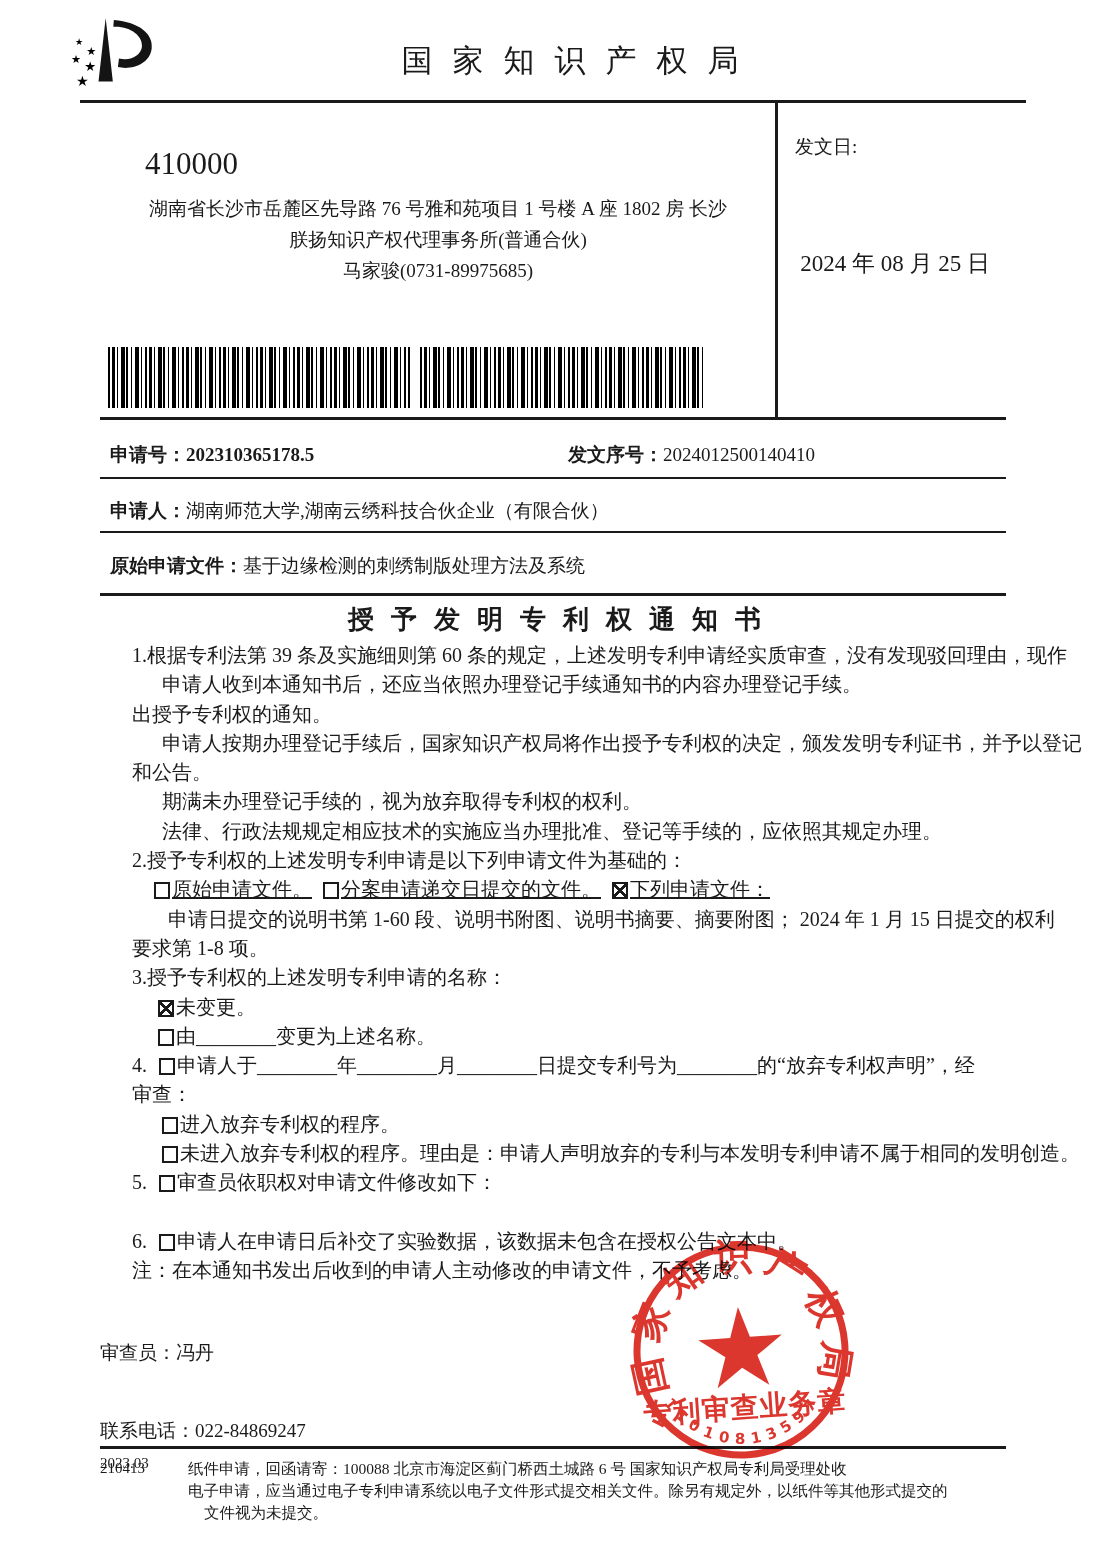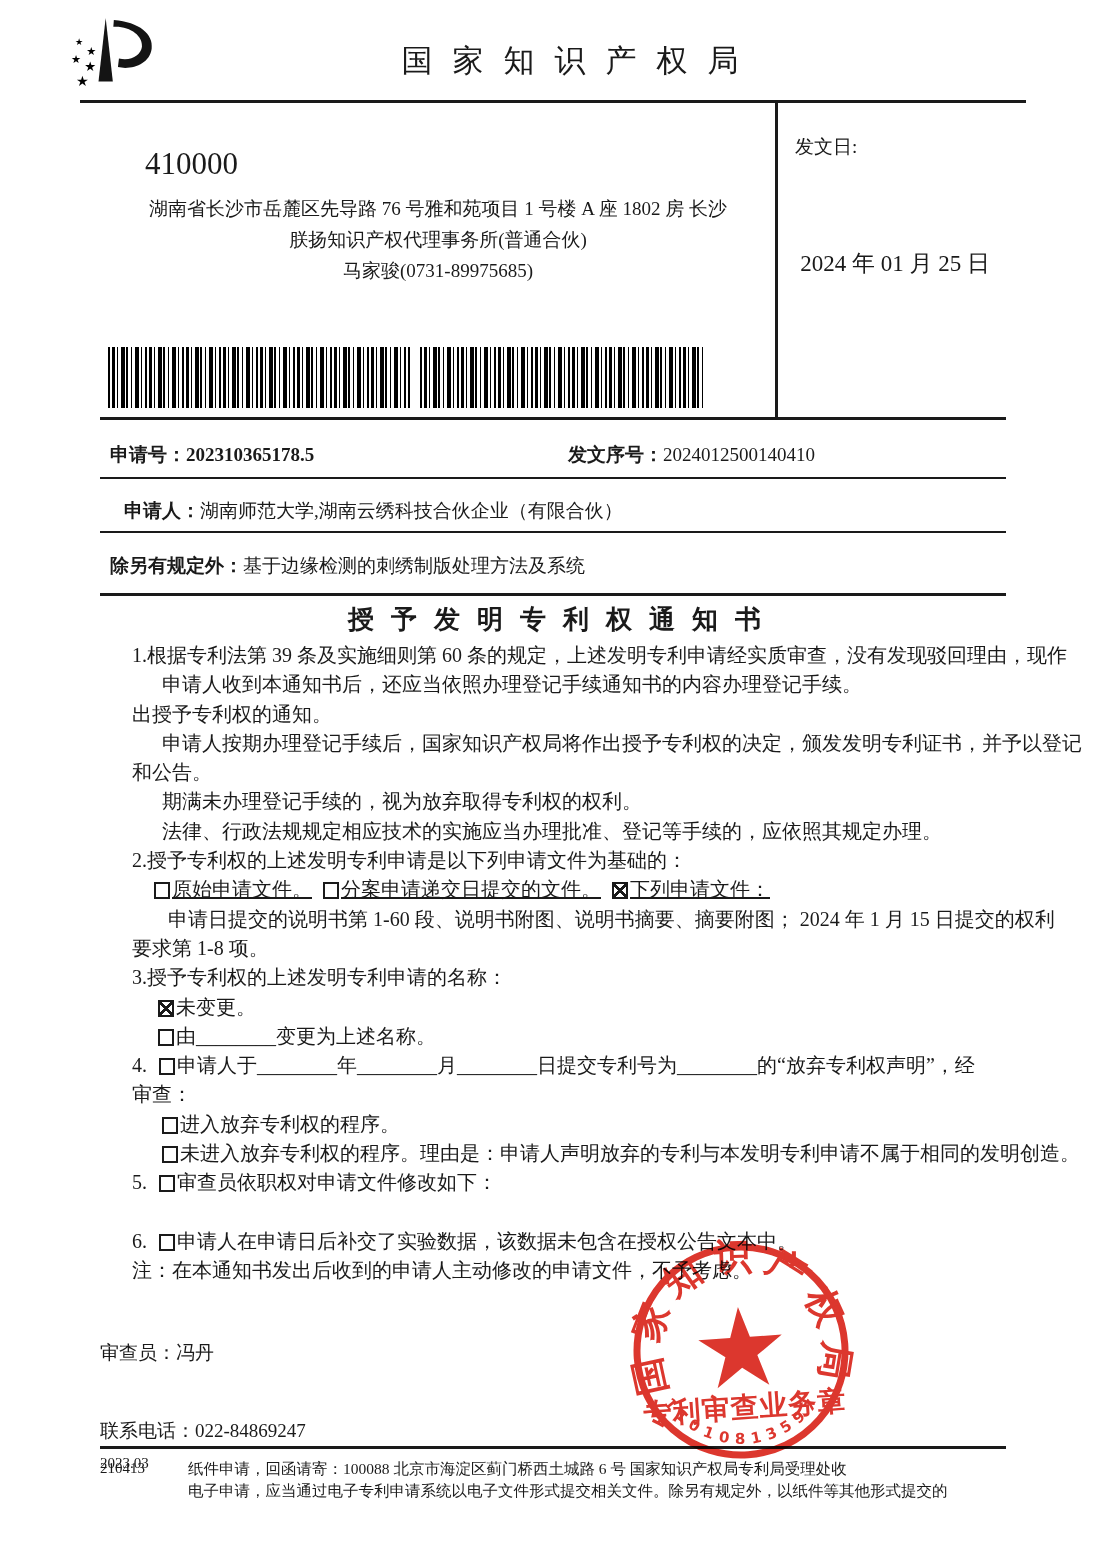--- a/index.html
+++ b/index.html
@@ -87,41 +87,41 @@
   <div class="agency-title nowrap">国家知识产权局</div>
   <div class="rule" style="left:80px; top:100px; width:946px; height:3px;"></div>
 
   <div class="postal">410000</div>
   <div class="addr nowrap" style="top:196px;">湖南省长沙市岳麓区先导路 76 号雅和苑项目 1 号楼 A 座 1802 房  长沙</div>
   <div class="addr nowrap" style="top:227px;">朕扬知识产权代理事务所(普通合伙)</div>
   <div class="addr nowrap" style="top:258px;">马家骏(0731-89975685)</div>
 
   <div class="rule" style="left:775px; top:102px; width:2.5px; height:316px;"></div>
   <div class="date-label">发文日:</div>
-  <div class="date-value nowrap">2024 年 01 月 25 日</div>
+  <div class="date-value nowrap">2024 年 08 月 25 日</div>
 
   <div class="barcode" style="left:108px; width:302px;"></div>
   <div class="barcode" style="left:420px; width:283px;"></div>
   <div class="rule" style="left:100px; top:417px; width:906px; height:2.5px;"></div>
 
   <div class="fieldrow" style="left:110px; top:442px;">
     <span class="lbl">申请号：</span><span class="bold">202310365178.5</span>
   </div>
   <div class="fieldrow" style="left:568px; top:442px;">
     <span class="lbl">发文序号：</span><span>2024012500140410</span>
   </div>
   <div class="rule" style="left:100px; top:477px; width:906px; height:2px;"></div>
 
-  <div class="fieldrow" style="left:124px; top:498px;">
+  <div class="fieldrow" style="left:110px; top:498px;">
     <span class="lbl">申请人：</span><span>湖南师范大学,湖南云绣科技合伙企业（有限合伙）</span>
   </div>
   <div class="rule" style="left:100px; top:531px; width:906px; height:2px;"></div>
 
   <div class="fieldrow" style="left:110px; top:553px;">
-    <span class="lbl">除另有规定外：</span><span>基于边缘检测的刺绣制版处理方法及系统</span>
+    <span class="lbl">原始申请文件：</span><span>基于边缘检测的刺绣制版处理方法及系统</span>
   </div>
   <div class="rule" style="left:100px; top:593px; width:906px; height:2.5px;"></div>
 
   <div class="notice-title nowrap">授予发明专利权通知书</div>
 
   <div class="body-text">
     <div class="bl">1.根据专利法第 39 条及实施细则第 60 条的规定，上述发明专利申请经实质审查，没有发现驳回理由，现作</div>
     <div class="bl ind30">申请人收到本通知书后，还应当依照办理登记手续通知书的内容办理登记手续。</div>
     <div class="bl">出授予专利权的通知。</div>
     <div class="bl ind30">申请人按期办理登记手续后，国家知识产权局将作出授予专利权的决定，颁发发明专利证书，并予以登记</div>
@@ -162,20 +162,21 @@
     <span>联系电话：</span><span>022-84869247</span>
   </div>
 
   <div class="rule" style="left:100px; top:1446px; width:906px; height:2.5px;"></div>
 
   <div class="footer-code" style="top:1460px;">210413</div>
   <div class="footer-code" style="top:1414px;margin-top:41px;">2023.03</div>
   <div class="footer-text" style="top:1458px;">
     <div class="nowrap">纸件申请，回函请寄：100088 北京市海淀区蓟门桥西土城路 6 号  国家知识产权局专利局受理处收</div>
     <div class="nowrap">电子申请，应当通过电子专利申请系统以电子文件形式提交相关文件。除另有规定外，以纸件等其他形式提交的</div>
+    <div class="f3 nowrap">文件视为未提交。</div>
   </div>
 
   <svg class="seal" viewBox="-113 -113 226 226">
     <circle r="104" fill="none" stroke-width="7" stroke="#d9261c"></circle>
     <path id="sealArcTop" d="M -74.3 34.7 A 82 82 0 1 1 74.3 34.7" fill="none"></path>
     <path id="sealArcBottom" d="M -80.5 46.5 A 93 93 0 0 0 80.5 46.5" fill="none"></path>
     <text class="sealRing" fill="#d9261c"><textPath href="#sealArcTop">国家知识产权局</textPath></text>
     <path d="M0,-44 L9.9,-13.6 L41.8,-13.6 L16,5.2 L25.9,35.6 L0,16.8 L-25.9,35.6 L-16,5.2 L-41.8,-13.6 L-9.9,-13.6 Z" fill="#d9261c"></path>
     <text class="sealBanner" x="0" y="66" fill="#d9261c">专利审查业务章</text>
     <text class="sealNum" fill="#d9261c"><textPath href="#sealArcBottom">1101081359734</textPath></text>

